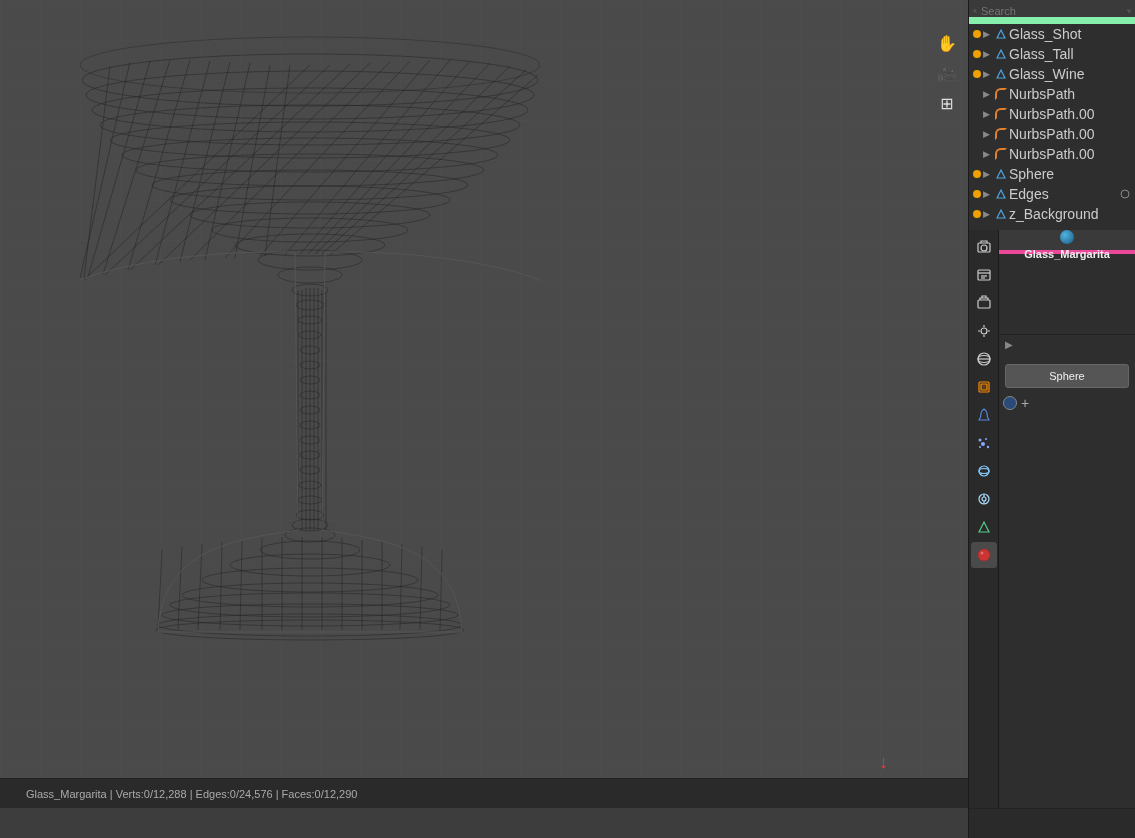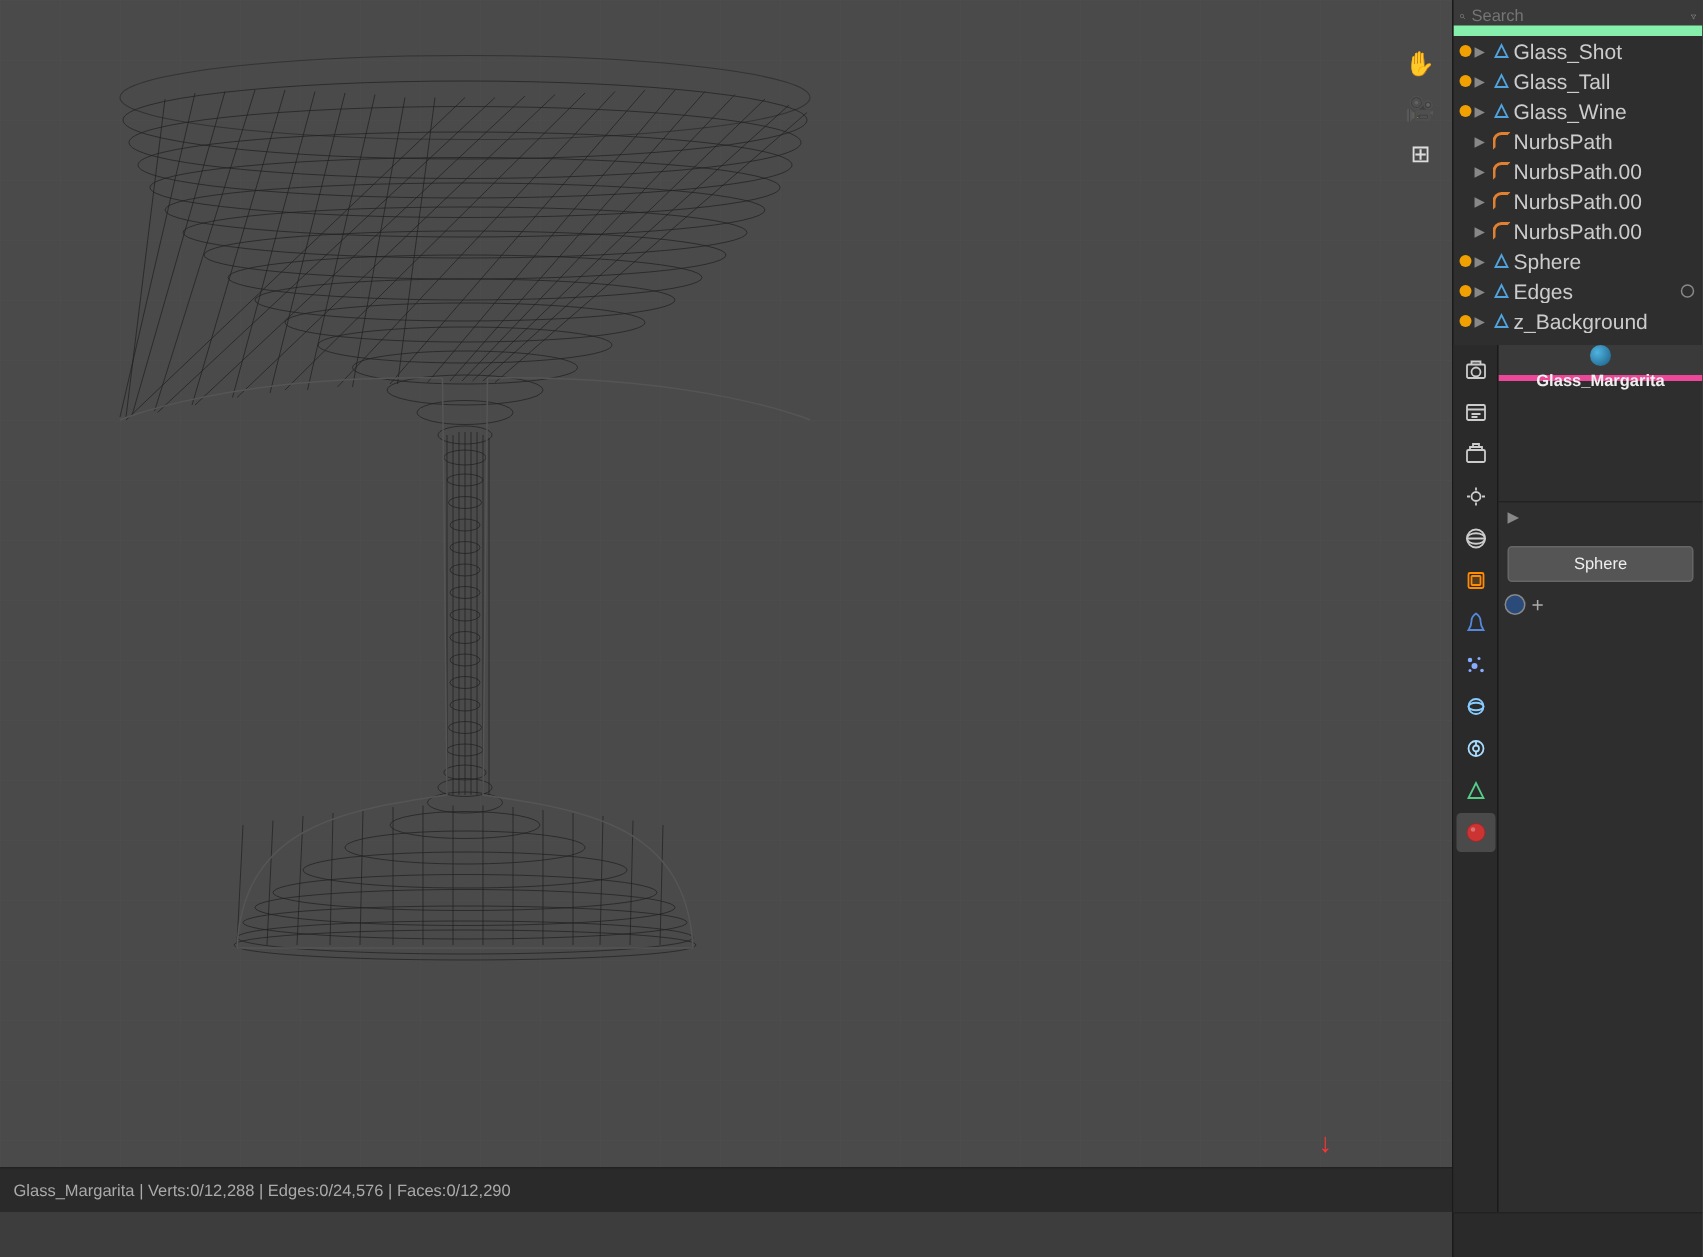--- a/index.html
+++ b/index.html
@@ -45,21 +45,21 @@
     
     .status-bar {
       position: absolute;
       bottom: 0;
       left: 0;
       width: 968px;
       height: 30px;
       background: #2a2a2a;
       display: flex;
       align-items: center;
-      padding: 0 9px;
+      padding: 0 26px;
       color: #aaa;
       font-size: 11px;
       border-top: 1px solid #222;
     }
 
     
     .toolbar-right {
       position: absolute;
       right: 135px;
       top: 0;

